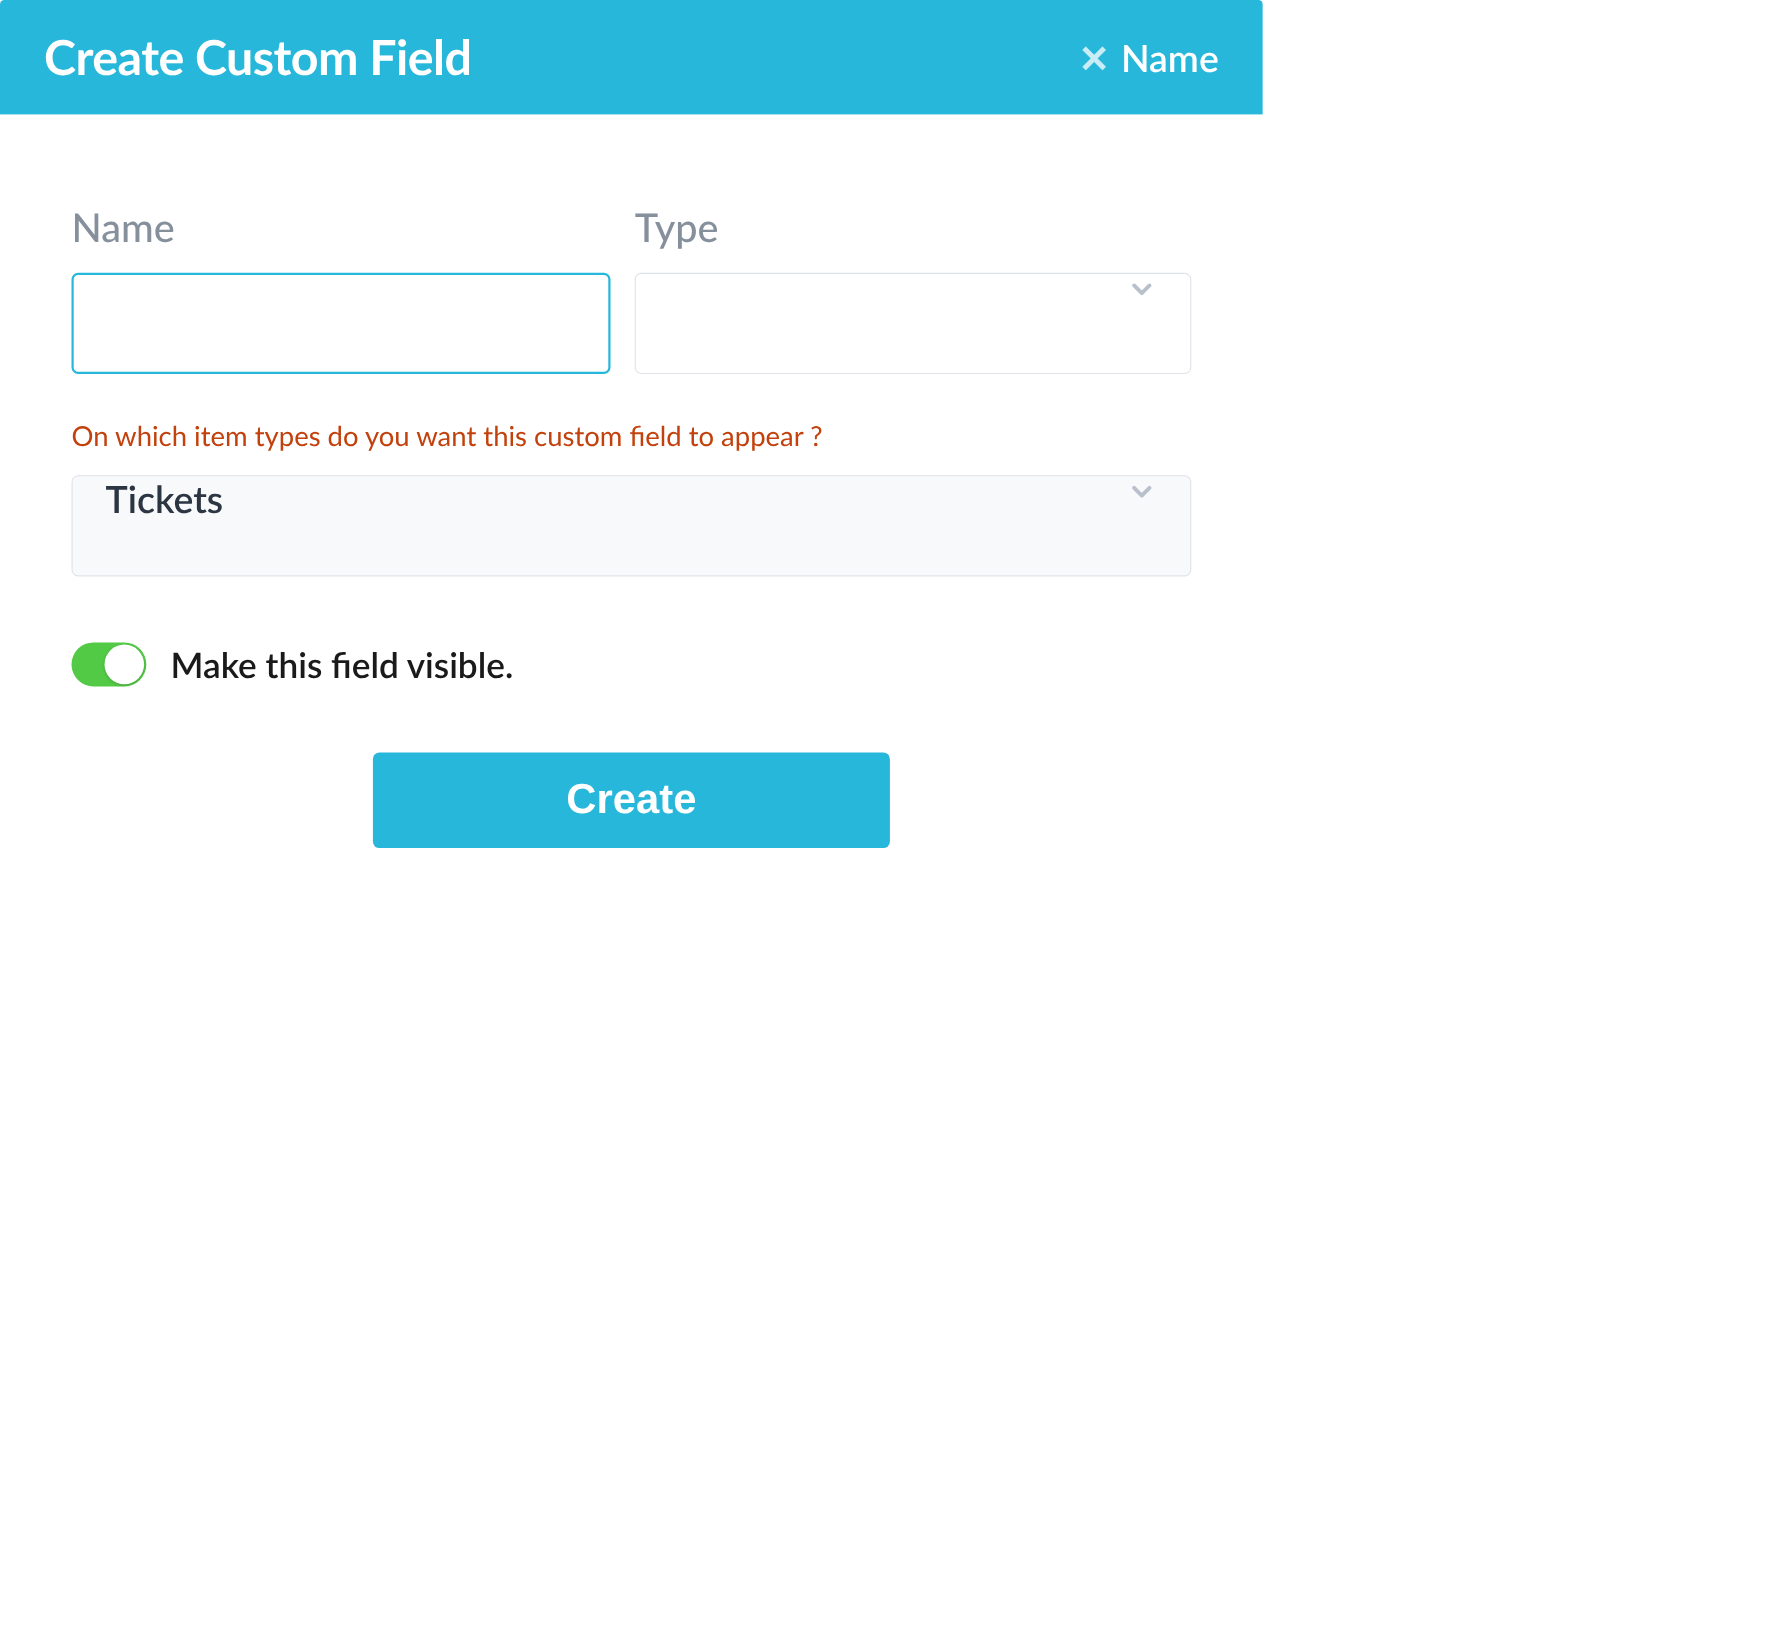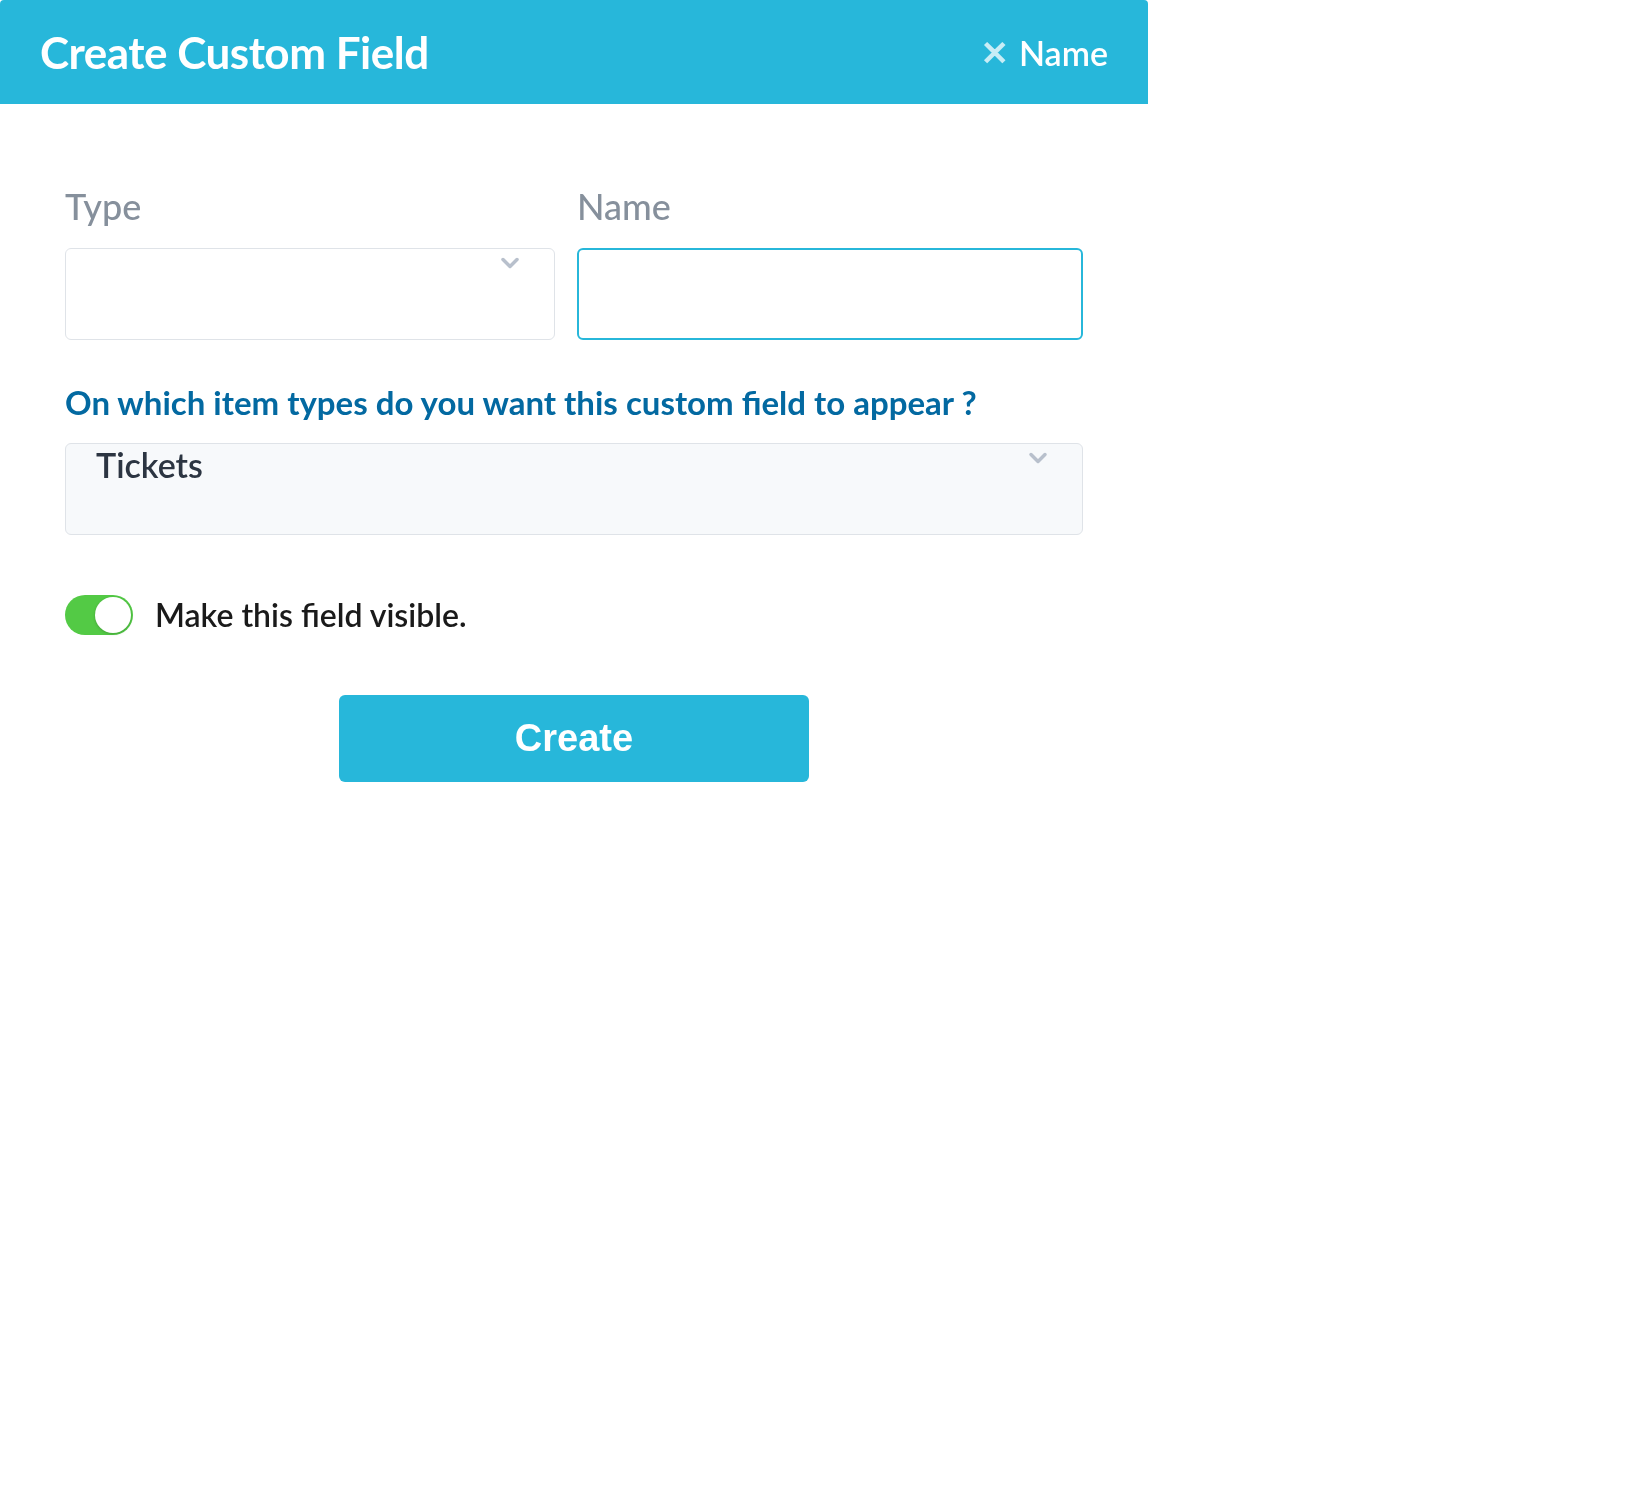--- a/index.html
+++ b/index.html
@@ -93,23 +93,23 @@
       font-size: 34px;
       font-weight: 600;
       color: #2c3542;
     }
     .select-value.empty { color: transparent; }
     .chevron {
       width: 28px;
       height: 28px;
     }
     .question-label {
-      color: #0369a1;
-      font-size: 33px;
-      font-weight: 700;
+      color: #c2410c;
+      font-size: 25px;
+      font-weight: 400;
       line-height: 1.35;
       margin-bottom: 18px;
     }
     .field-block { margin-bottom: 40px; }
     .toggle-row {
       display: flex;
       align-items: center;
       gap: 22px;
       margin-top: 60px;
       margin-bottom: 60px;
@@ -163,32 +163,32 @@
     <div class="close-btn">
       <span class="close-x">✕</span>
       <span>Name</span>
     </div>
   </div>
 
   <div class="modal-body">
 
     <div class="row-two">
       <div class="field-col">
+        <label class="label">Name</label>
+        <input type="text" class="text-input" value="" style="">
+      </div>
+      <div class="field-col">
         <label class="label">Type</label>
         <div class="select-box">
           <span class="select-value empty"></span>
           <svg class="chevron" viewBox="0 0 24 24" fill="none" stroke="#b8c0cc" stroke-width="3" stroke-linecap="round" stroke-linejoin="round">
               <polyline points="6 9 12 15 18 9"></polyline>
             </svg>
         </div>
       </div>
-      <div class="field-col">
-        <label class="label">Name</label>
-        <input type="text" class="text-input" value="" style="">
-      </div>
     </div>
 
     <div class="field-block">
       <div class="question-label">On which item types do you want this custom field to appear ?</div>
       <div class="select-box filled">
         <span class="select-value">Tickets</span>
         <svg class="chevron" viewBox="0 0 24 24" fill="none" stroke="#b8c0cc" stroke-width="3" stroke-linecap="round" stroke-linejoin="round">
             <polyline points="6 9 12 15 18 9"></polyline>
           </svg>
       </div>

